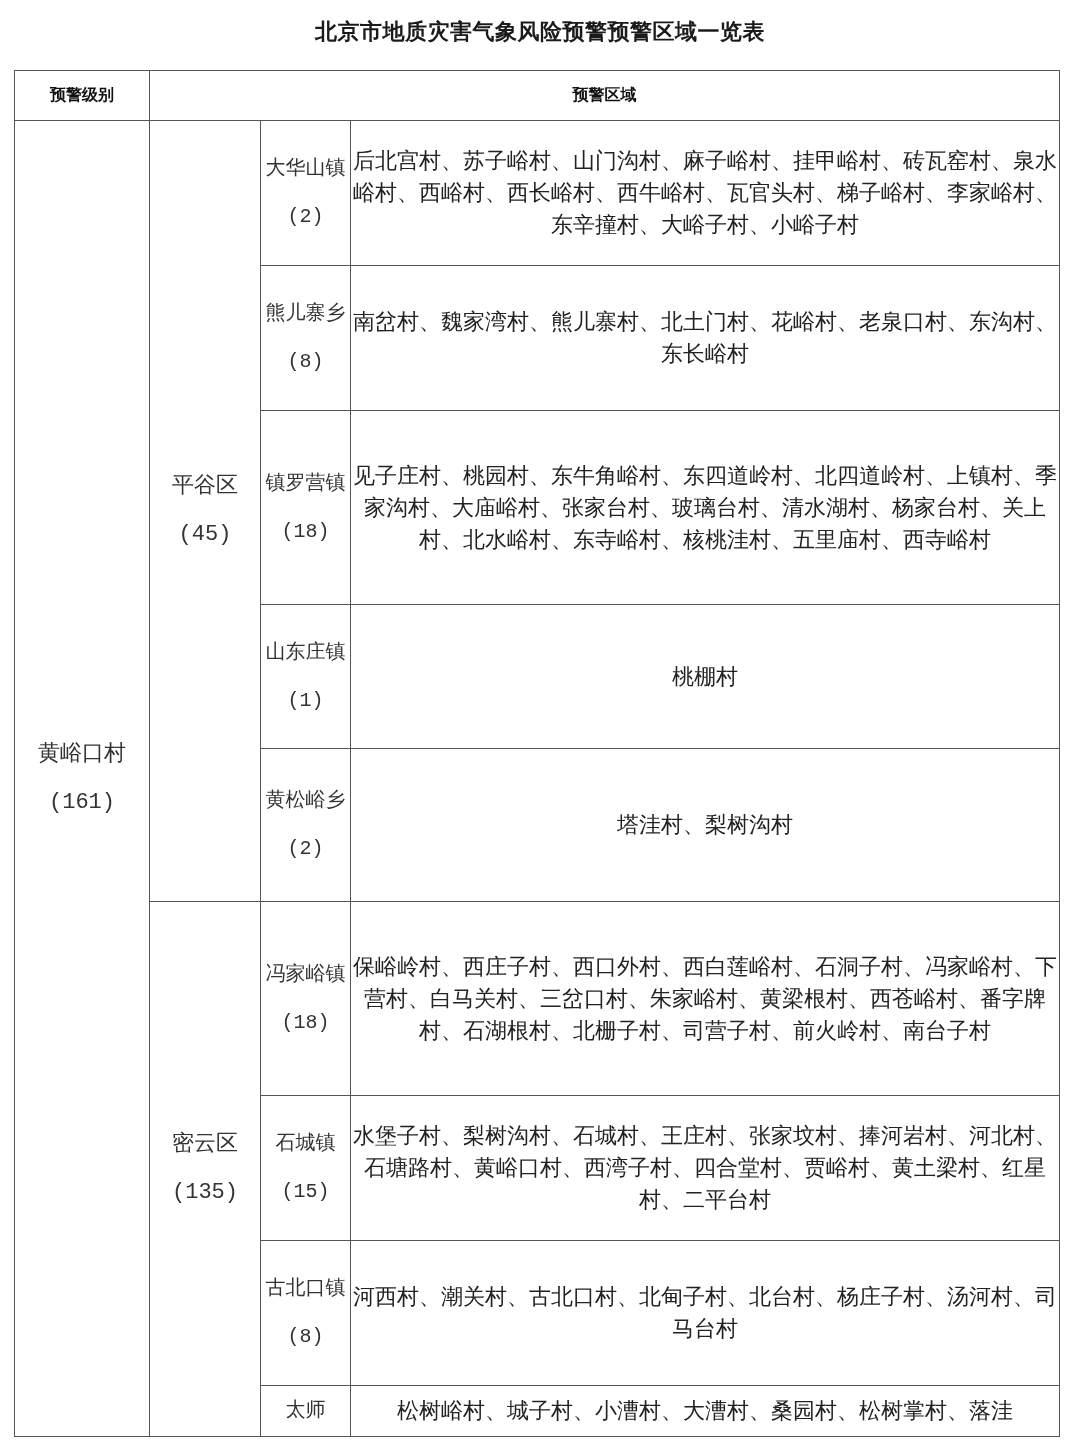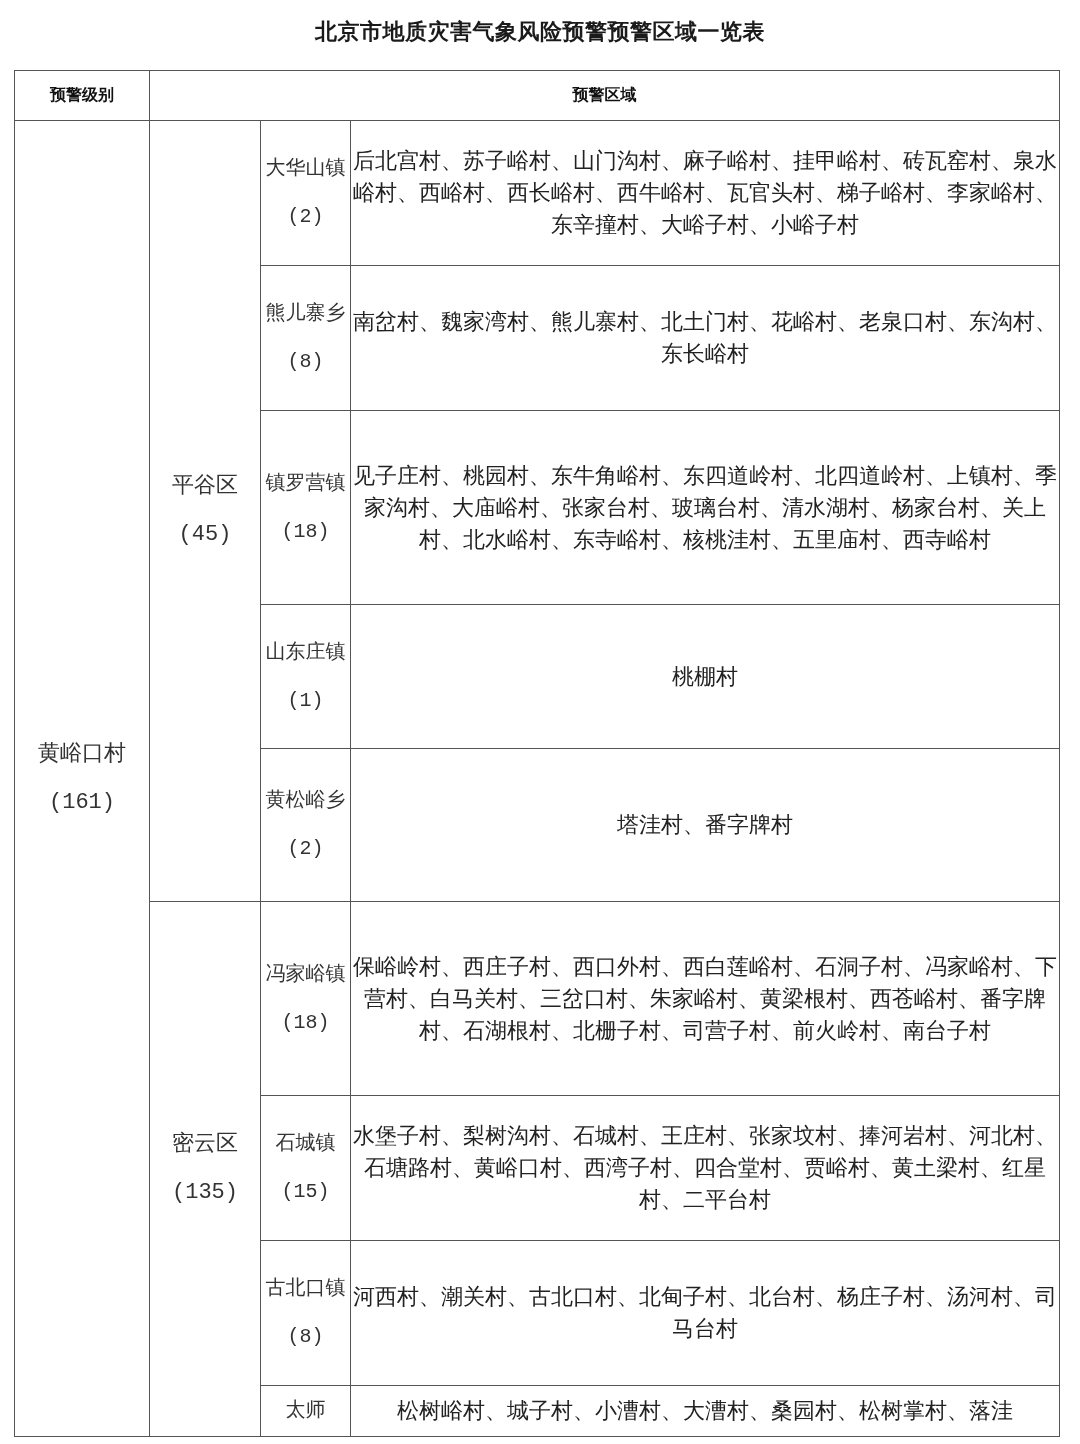--- a/index.html
+++ b/index.html
@@ -138,21 +138,21 @@
     <td class="villages">
       <span class="txt">桃棚村</span>
     </td>
   </tr>
 
   <tr style="height:153px">
     <td class="town">
       <span>黄松峪乡</span><span class="cnt">(2)</span>
     </td>
     <td class="villages">
-      <span class="txt">塔洼村、番字牌村</span>
+      <span class="txt">塔洼村、梨树沟村</span>
     </td>
   </tr>
 
   <tr style="height:194px">
     <td class="district" rowspan="4">
       <span class="name-block">密云区</span>
       <span class="cnt">(135)</span>
     </td>
     <td class="town">
       <span>冯家峪镇</span><span class="cnt">(18)</span>

